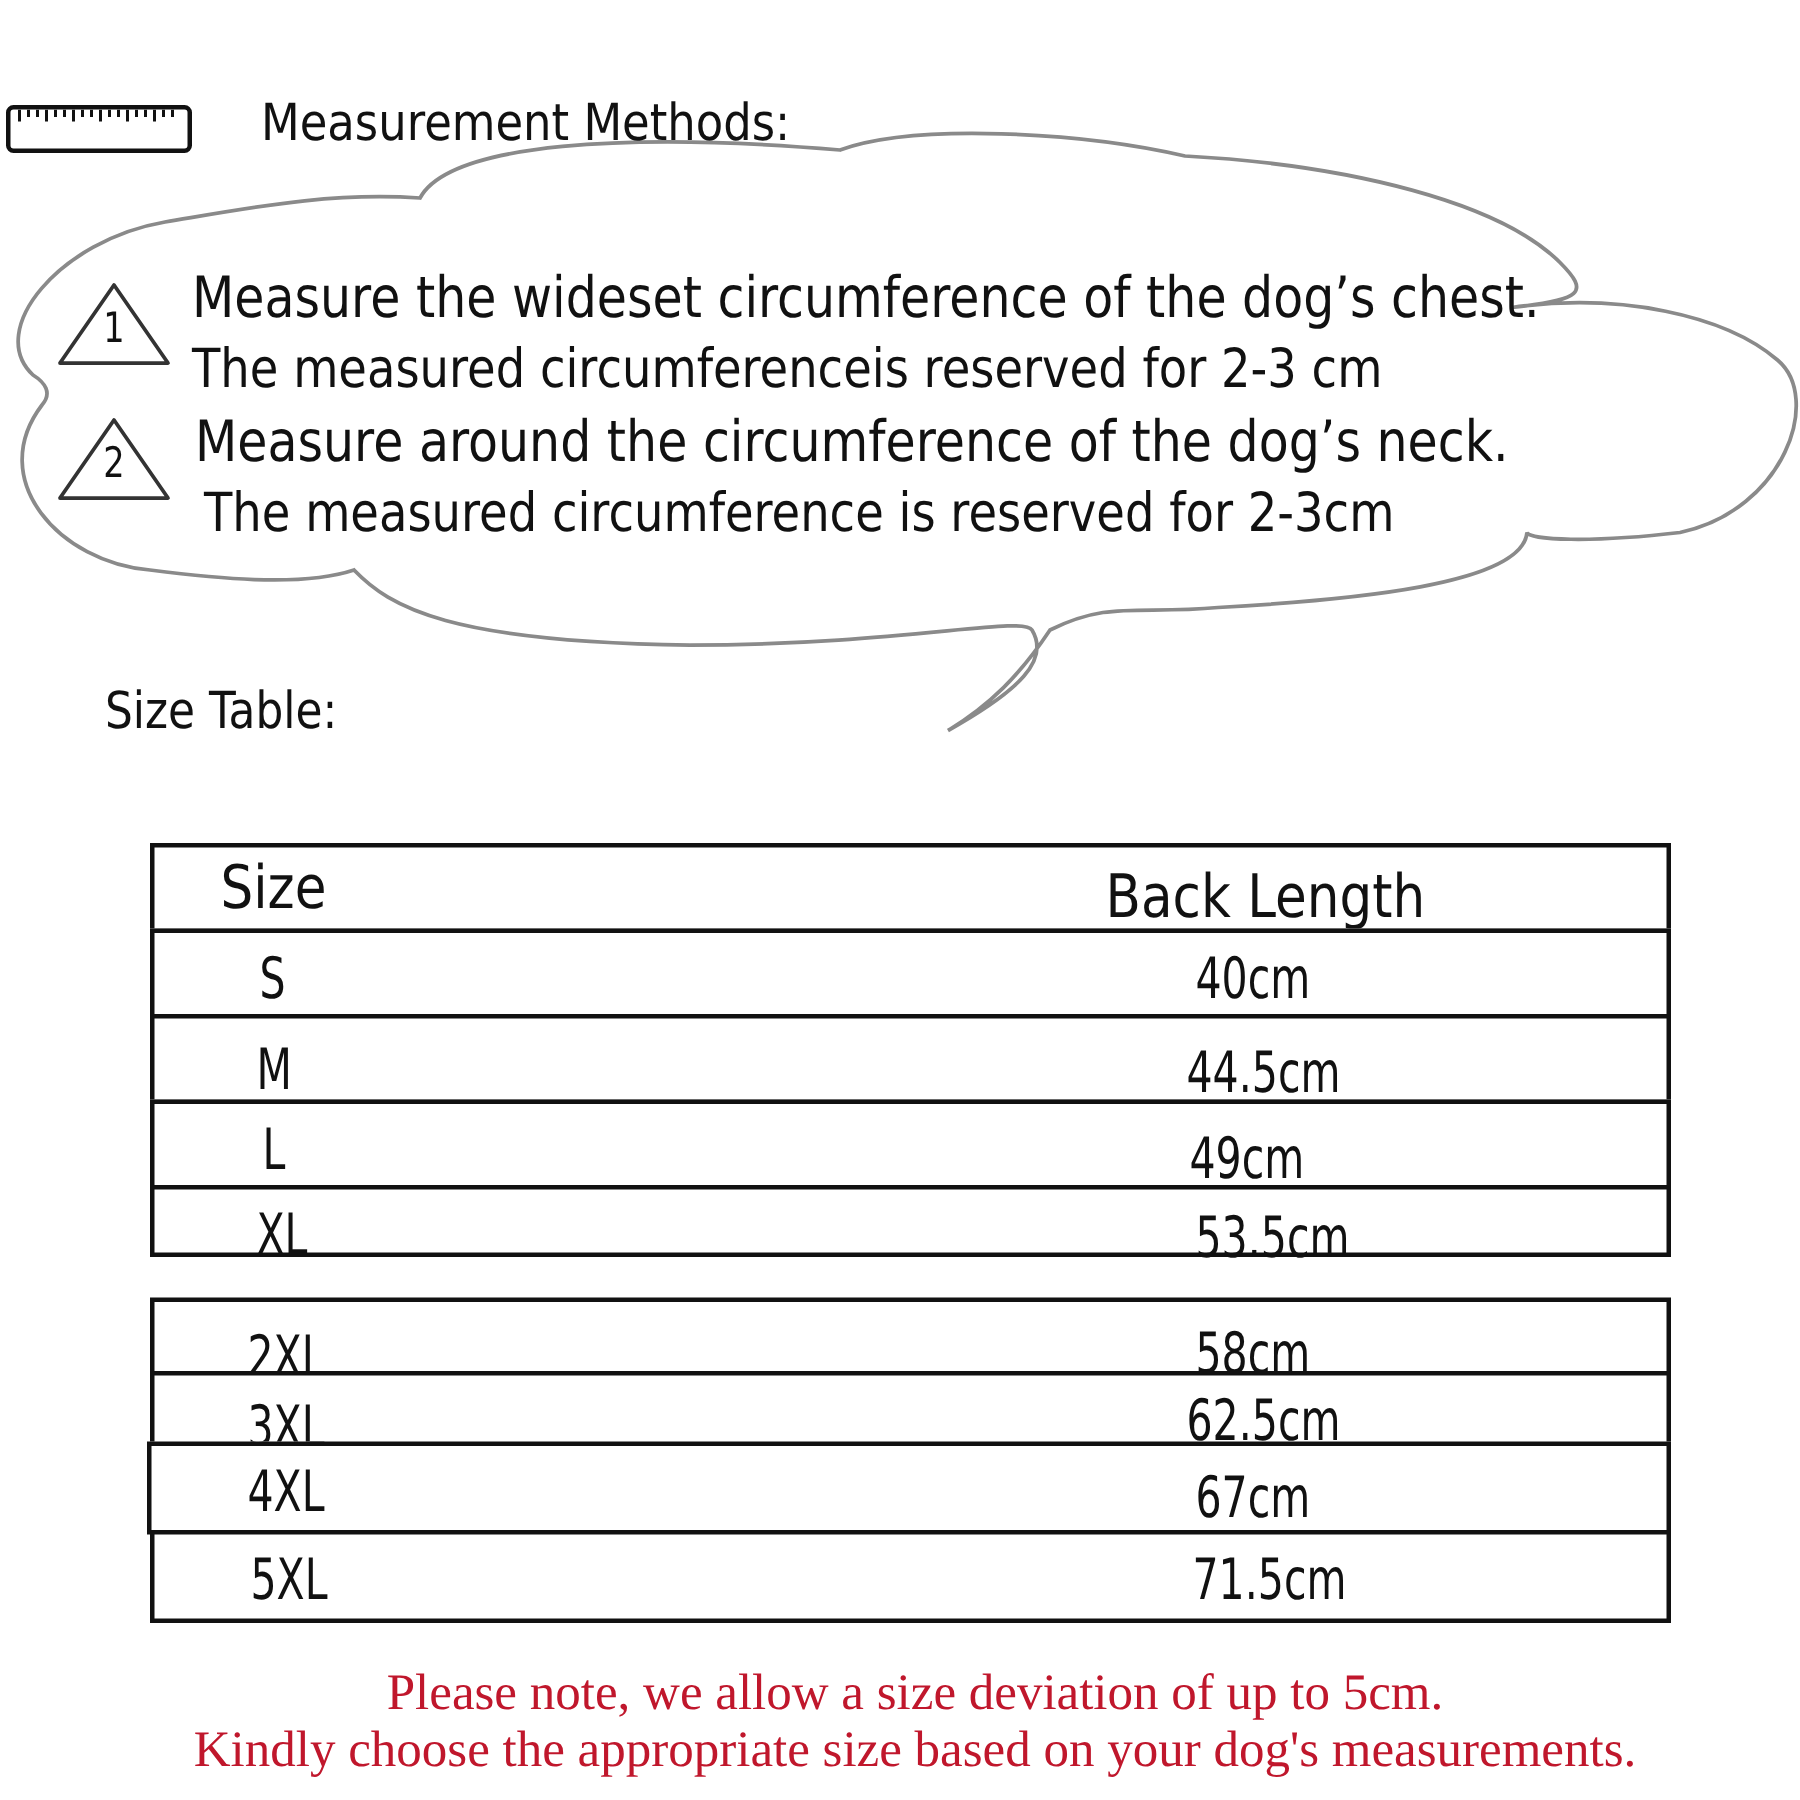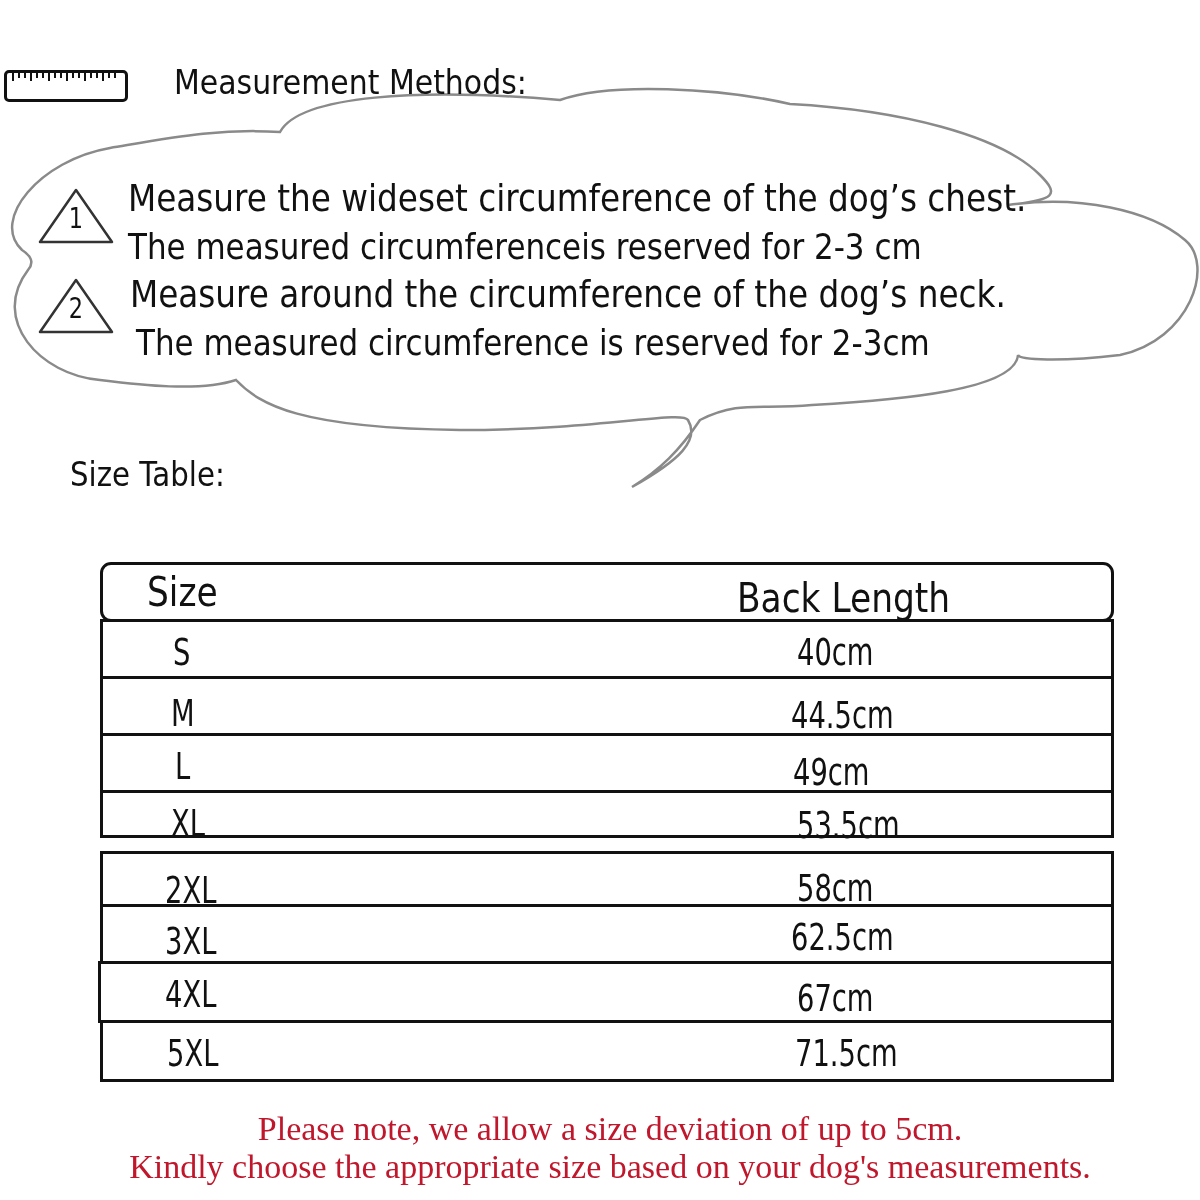--- a/index.html
+++ b/index.html
@@ -91,45 +91,45 @@
       <path d="M40 4 L76 56 L4 56 Z" fill="#fff" stroke="#333" stroke-width="2.5" stroke-linejoin="round"></path>
     </svg>
   <span>2</span>
 </div>
 <div class="abs instr-line" style="left:130px; top:272px;">Measure around the circumference of the dog’s neck.</div>
 <div class="abs instr-line sub" style="left:136px; top:322px;">The measured circumference is reserved for 2-3cm</div>
 
 <div class="abs size-label">Size Table:</div>
 
 <div class="abs table">
-  <div class="row" style="top:0; height:60px;border-radius:11px;">
+  <div class="row" style="top:0; height:60px;">
     <div class="hdr-size">Size</div>
     <div class="hdr-len">Back Length</div>
   </div>
   <div class="row" style="top:57px; height:60px;">
     <div class="cell-size" style="top:8px; left:70px;">S</div>
     <div class="cell-len" style="top:8px; left:694px;">40cm</div>
   </div>
   <div class="row" style="top:114px; height:60px;">
     <div class="cell-size" style="top:12px; left:68px;">M</div>
     <div class="cell-len" style="top:14px; left:688px;">44.5cm</div>
   </div>
   <div class="row" style="top:171px; height:60px;">
     <div class="cell-size" style="top:8px; left:72px;">L</div>
     <div class="cell-len" style="top:14px; left:690px;">49cm</div>
   </div>
   <div class="row" style="top:228px; height:48px;">
     <div class="cell-size" style="top:8px; left:68px;">XL</div>
     <div class="cell-len" style="top:10px; left:694px;">53.5cm</div>
   </div>
-  <div class="row" style="top:289px; height:56px;">
+  <div class="row" style="top:303px; height:56px;">
     <div class="cell-size" style="top:14px; left:62px;">2XL</div>
     <div class="cell-len" style="top:12px; left:694px;">58cm</div>
   </div>
-  <div class="row" style="top:342px; height:76px;">
+  <div class="row" style="top:352px; height:76px;">
     <div class="cell-size" style="top:12px; left:62px;">3XL</div>
     <div class="cell-len" style="top:8px; left:688px;">62.5cm</div>
   </div>
   <div class="row" style="top:399px; height:62px; left:-2px; width:1016px;">
     <div class="cell-size" style="top:8px; left:64px;">4XL</div>
     <div class="cell-len" style="top:12px; left:696px;">67cm</div>
   </div>
   <div class="row" style="top:458px; height:62px;">
     <div class="cell-size" style="top:8px; left:64px;">5XL</div>
     <div class="cell-len" style="top:8px; left:692px;">71.5cm</div>

